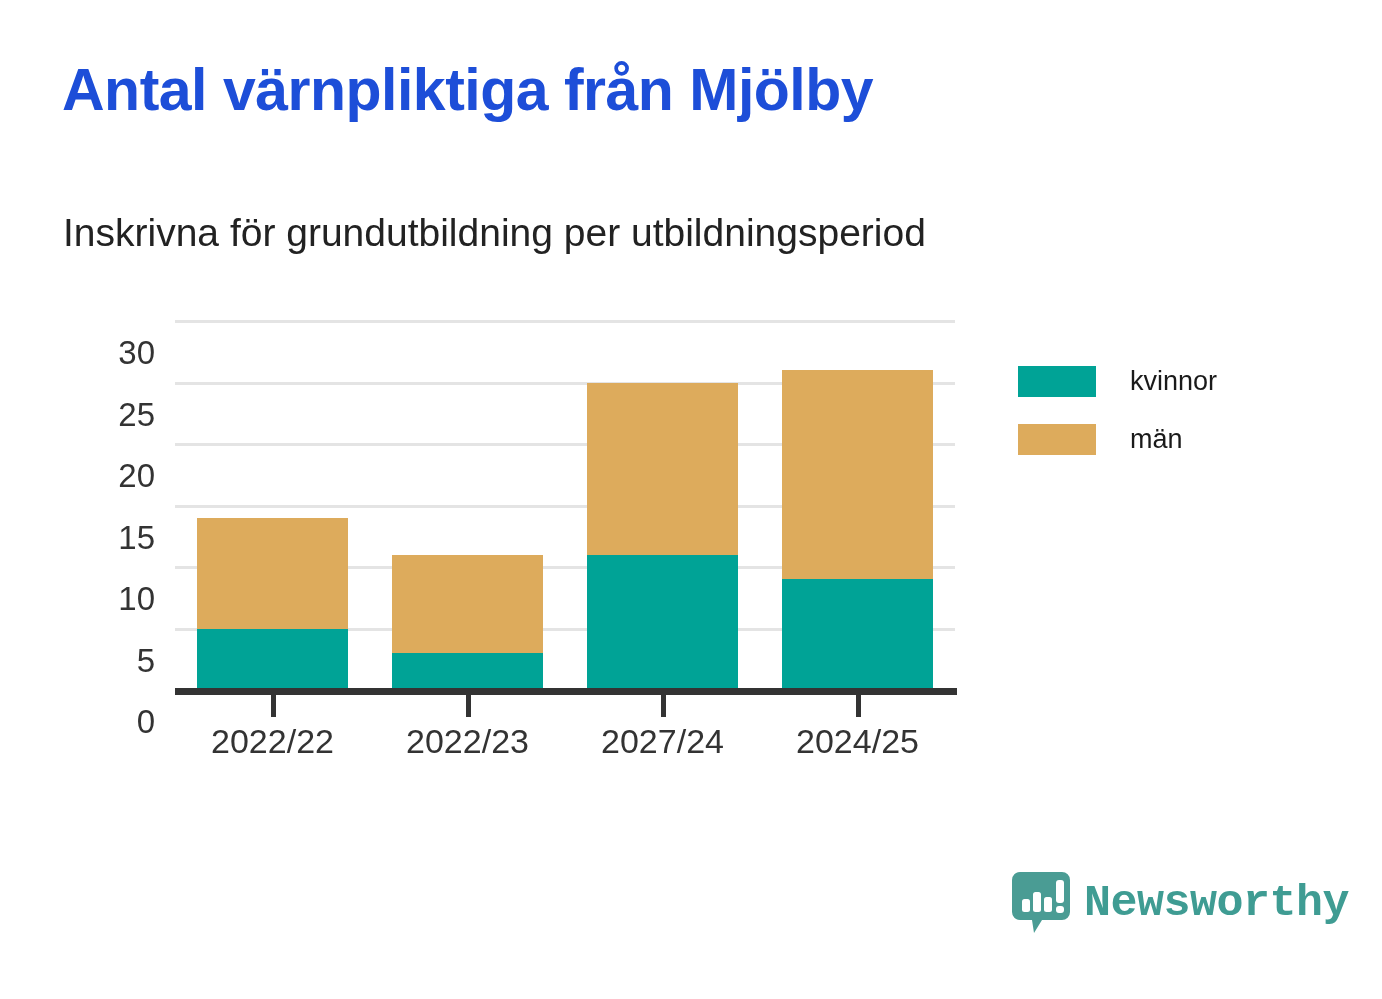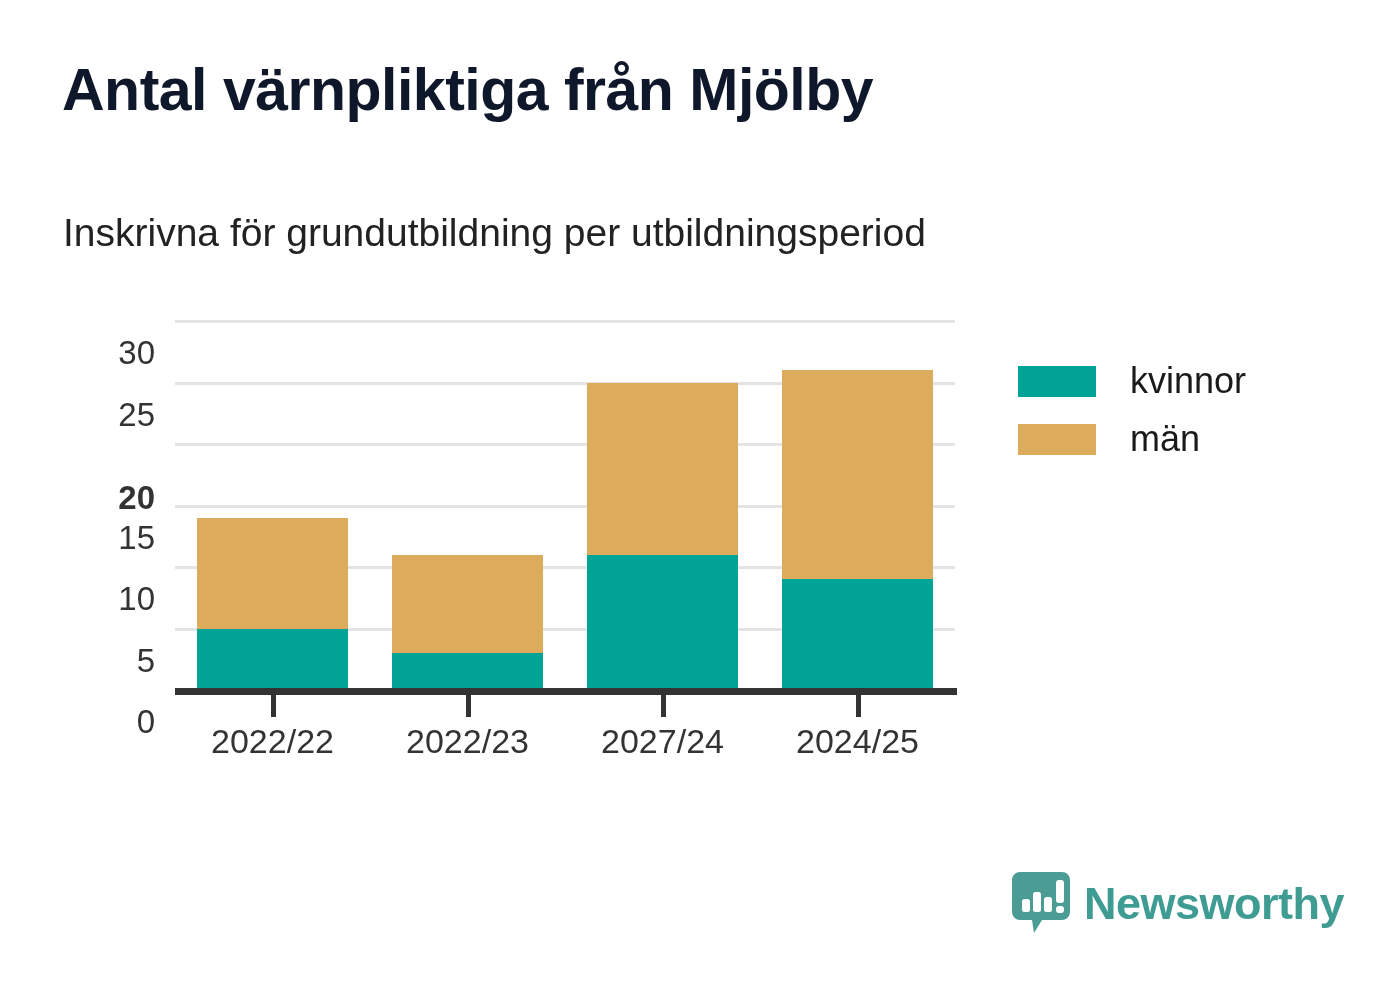--- a/index.html
+++ b/index.html
@@ -21,21 +21,21 @@
     background: #ffffff;
   }
 
   
   #chart-title {
     position: absolute;
     left: 62px;
     top: 58px;
     font-size: 59px;
     font-weight: 700;
-    color: #0f172a;
+    color: #1d4ed8;
     letter-spacing: -0.5px;
     white-space: nowrap;
     line-height: 1.1;
   }
   #chart-subtitle {
     position: absolute;
     left: 63px;
     top: 212px;
     font-size: 39px;
     font-weight: 400;
@@ -121,32 +121,33 @@
     align-items: center;
     height: 58px;
   }
   .legend-swatch {
     width: 78px;
     height: 31px;
     flex: 0 0 auto;
   }
   .legend-label {
     margin-left: 34px;
-    font-size: 36px;
+    font-size: 27px;
     color: #1a1a1a;
     white-space: nowrap;
   }
 
   
   #logo {
     position: absolute;
     left: 1012px;
     top: 872px;
     display: flex;
     align-items: center;
+    font-family: Liberation Mono, monospace;
   }
   #logo-mark {
     width: 58px;
     height: 62px;
     flex: 0 0 auto;
   }
   #logo-text {
     margin-left: 14px;
     font-size: 45px;
     font-weight: 700;
@@ -171,21 +172,21 @@
       <div class="gridline" style="left: 175px; top: 443px;"></div>
       <div class="gridline" style="left: 175px; top: 381.5px;"></div>
       <div class="gridline" style="left: 175px; top: 320px;"></div>
     </div>
 
   <div id="y-axis-labels">
       <div class="ytick" style="top: 673px;">0</div>
       <div class="ytick" style="top: 611.5px;">5</div>
       <div class="ytick" style="top: 550px;">10</div>
       <div class="ytick" style="top: 488.5px;">15</div>
-      <div class="ytick" style="top: 449px; font-weight: bold;">20</div>
+      <div class="ytick" style="top: 427px;">20</div>
       <div class="ytick" style="top: 365.5px;">25</div>
       <div class="ytick" style="top: 304px;">30</div>
     </div>
 
   <div id="bars-layer">
       <div class="bar-group" style="left: 197px; width: 151px; bottom: 309px; height: 369px;">
         <div class="seg seg-women" style="background: rgb(0, 163, 150); height: 61.5px; bottom: 0px; position: absolute;"></div>
         <div class="seg seg-men" style="background: rgb(221, 171, 92); height: 110.7px; bottom: 61.5px; position: absolute;"></div>
       </div>
       <div class="bar-group" style="left: 392px; width: 151px; bottom: 309px; height: 369px;">

